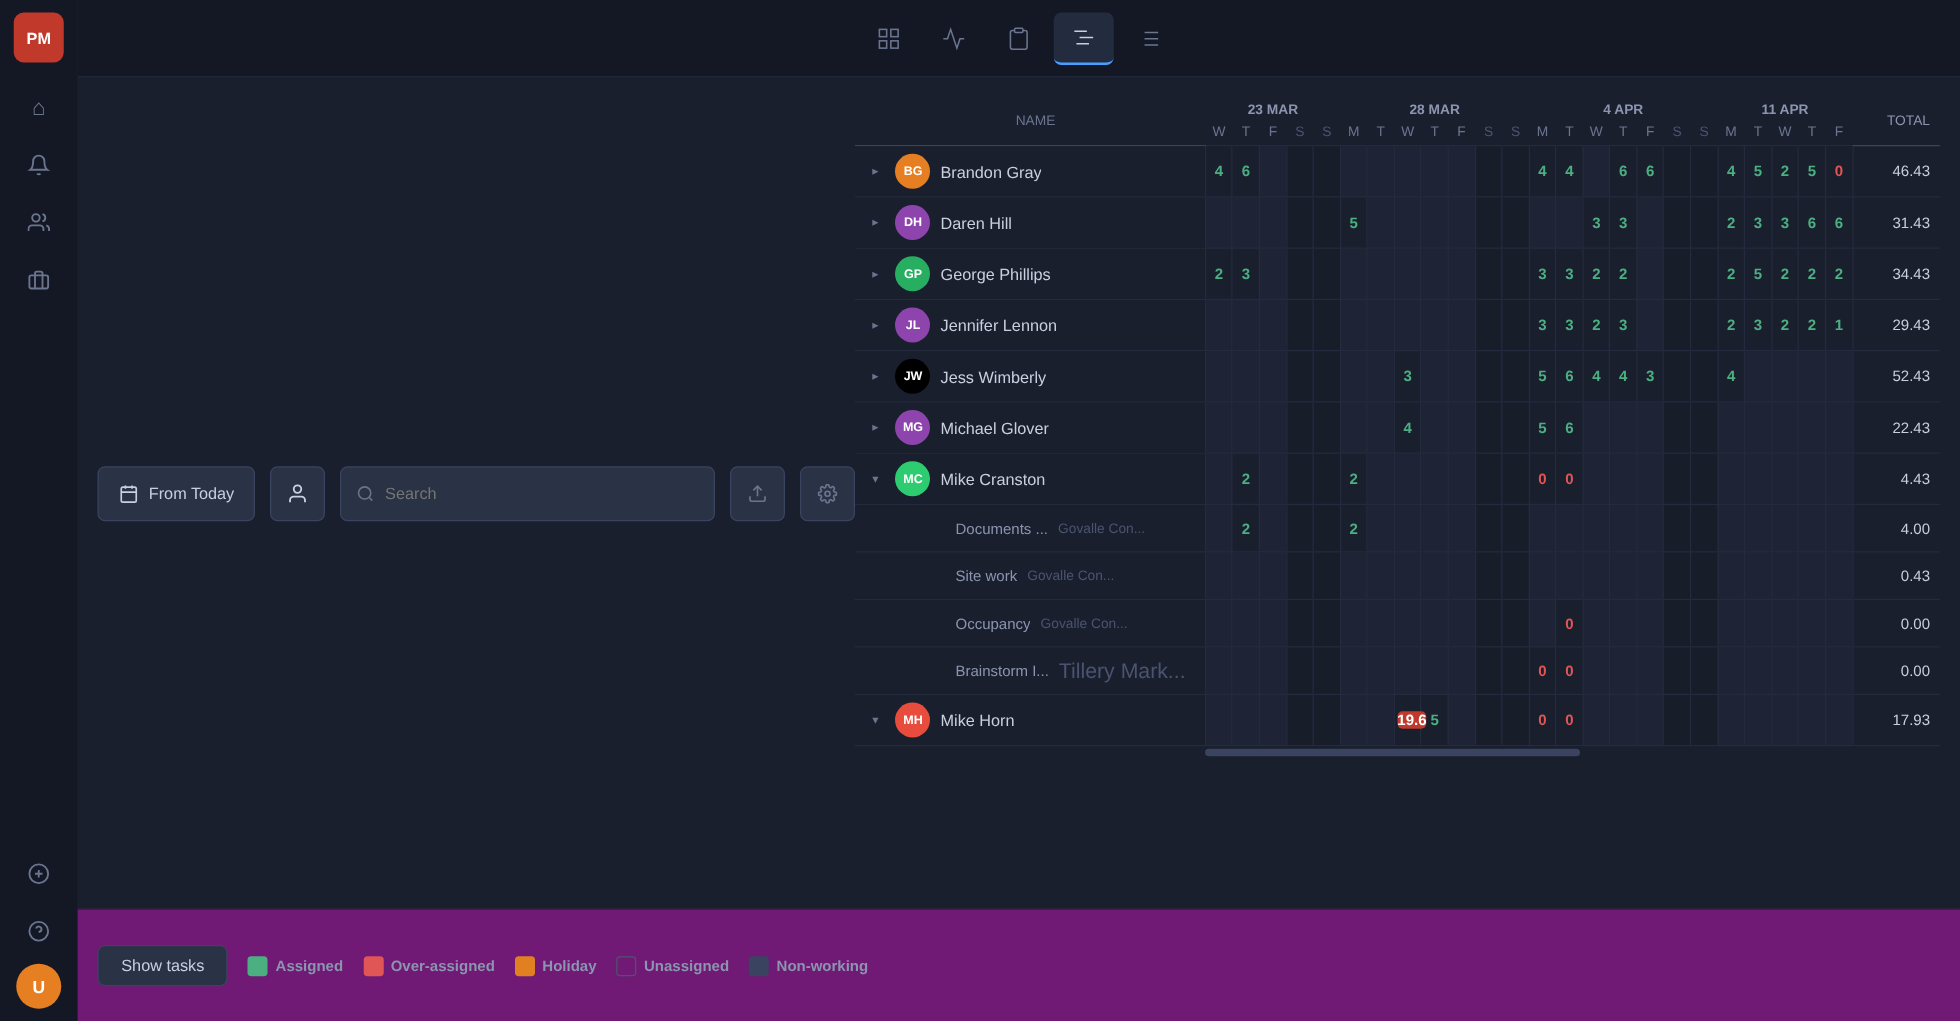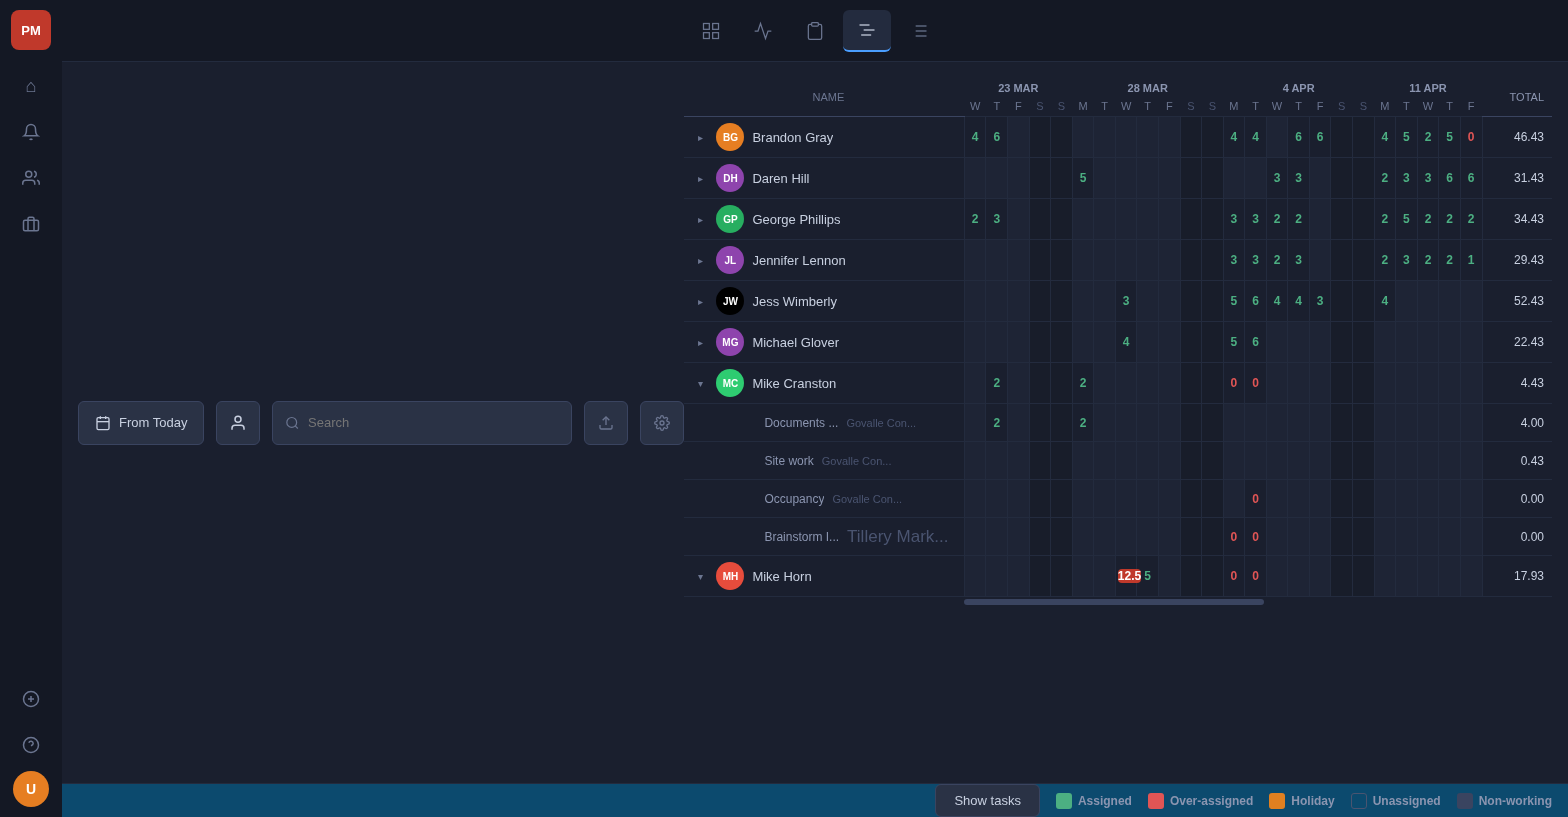--- a/index.html
+++ b/index.html
@@ -295,25 +295,24 @@
     
     .week-group th {
       border-bottom: 1px solid #3a4460;
     }
 
     
     .bottom-bar {
       display: flex;
       align-items: center;
       gap: 16px;
-      padding: 0 16px;
-      background: #0c4a6e;
+      padding: 28px 16px;
+      background: #701a75;
       border-top: 1px solid #232b3e;
       flex-shrink: 0;
-      justify-content: flex-end;
     }
     .show-tasks-btn {
       background: #2a3245;
       border: 1px solid #3a4460;
       color: #c8d0e0;
       padding: 8px 18px;
       border-radius: 6px;
       cursor: pointer;
       font-size: 13px;
       font-weight: 500;
@@ -887,21 +886,21 @@
         <span class="user-name">Mike Horn</span>
       </div>
     </td>
               <td class="col-day cell-empty"></td>
               <td class="col-day cell-empty"></td>
               <td class="col-day cell-empty"></td>
               <td class="col-day cell-weekend"></td>
               <td class="col-day cell-weekend"></td>
               <td class="col-day cell-empty"></td>
               <td class="col-day cell-empty"></td>
-              <td class="col-day"><span class="cell-highlight-red">12.5</span></td>
+              <td class="col-day"><span class="cell-highlight-red">19.6</span></td>
               <td class="col-day" style="background:#1a1f2e"><span class="cell-green">5</span></td>
               <td class="col-day cell-empty"></td>
               <td class="col-day cell-weekend"></td>
               <td class="col-day cell-weekend"></td>
               <td class="col-day" style="background:#1a1f2e"><span class="cell-red">0</span></td>
               <td class="col-day" style="background:#1a1f2e"><span class="cell-red">0</span></td>
               <td class="col-day cell-empty"></td>
               <td class="col-day cell-empty"></td>
               <td class="col-day cell-empty"></td>
               <td class="col-day cell-weekend"></td>

